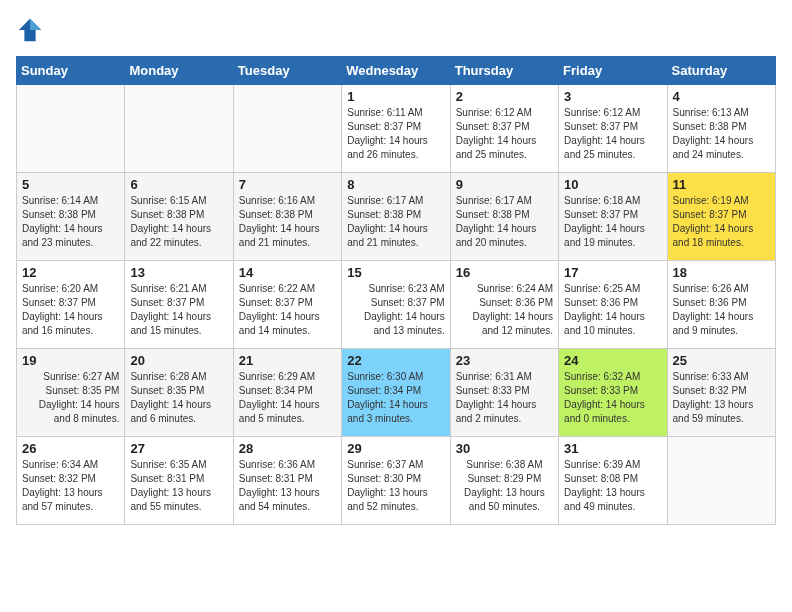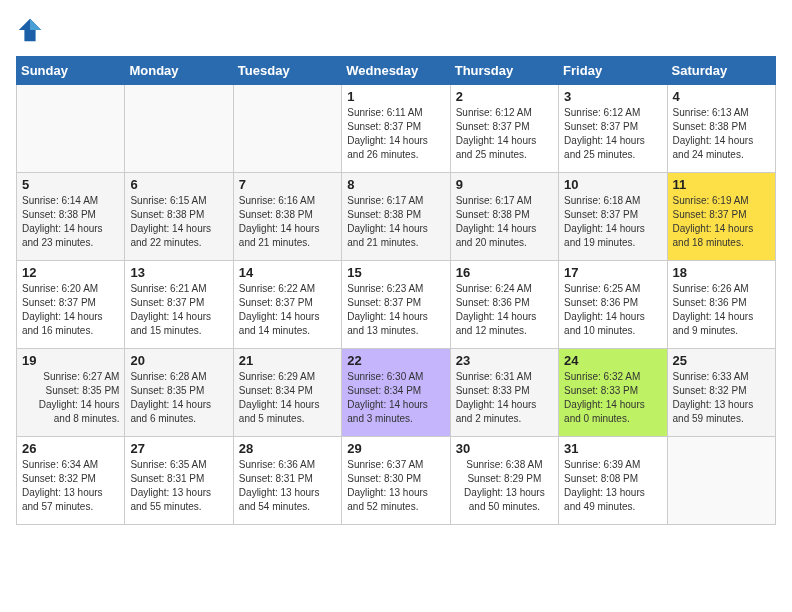--- a/index.html
+++ b/index.html
@@ -216,27 +216,27 @@
 Daylight: 14 hours and 15 minutes.</div>
         </td>
         <td>
           <span class="day-number">14</span>
           <div class="day-info" style="white-space: pre-line;">Sunrise: 6:22 AM
 Sunset: 8:37 PM
 Daylight: 14 hours and 14 minutes.</div>
         </td>
         <td>
           <span class="day-number">15</span>
-          <div class="day-info" style="white-space: pre-line;">Sunrise: 6:23 AM
+          <div class="day-info" style="white-space: pre-line; text-align: right;">Sunrise: 6:23 AM
 Sunset: 8:37 PM
 Daylight: 14 hours and 13 minutes.</div>
         </td>
         <td>
           <span class="day-number">16</span>
-          <div class="day-info" style="white-space: pre-line;">Sunrise: 6:24 AM
+          <div class="day-info" style="white-space: pre-line; text-align: right;">Sunrise: 6:24 AM
 Sunset: 8:36 PM
 Daylight: 14 hours and 12 minutes.</div>
         </td>
         <td>
           <span class="day-number">17</span>
           <div class="day-info" style="white-space: pre-line;">Sunrise: 6:25 AM
 Sunset: 8:36 PM
 Daylight: 14 hours and 10 minutes.</div>
         </td>
         <td>
@@ -258,21 +258,21 @@
           <div class="day-info" style="white-space: pre-line;">Sunrise: 6:28 AM
 Sunset: 8:35 PM
 Daylight: 14 hours and 6 minutes.</div>
         </td>
         <td style="background: rgb(245, 245, 245);">
           <span class="day-number">21</span>
           <div class="day-info" style="white-space: pre-line;">Sunrise: 6:29 AM
 Sunset: 8:34 PM
 Daylight: 14 hours and 5 minutes.</div>
         </td>
-        <td style="background: #c4b5fd;">
+        <td style="background: #7dd3fc;">
           <span class="day-number">22</span>
           <div class="day-info" style="white-space: pre-line;">Sunrise: 6:30 AM
 Sunset: 8:34 PM
 Daylight: 14 hours and 3 minutes.</div>
         </td>
         <td style="background: rgb(245, 245, 245);">
           <span class="day-number">23</span>
           <div class="day-info" style="white-space: pre-line;">Sunrise: 6:31 AM
 Sunset: 8:33 PM
 Daylight: 14 hours and 2 minutes.</div>

